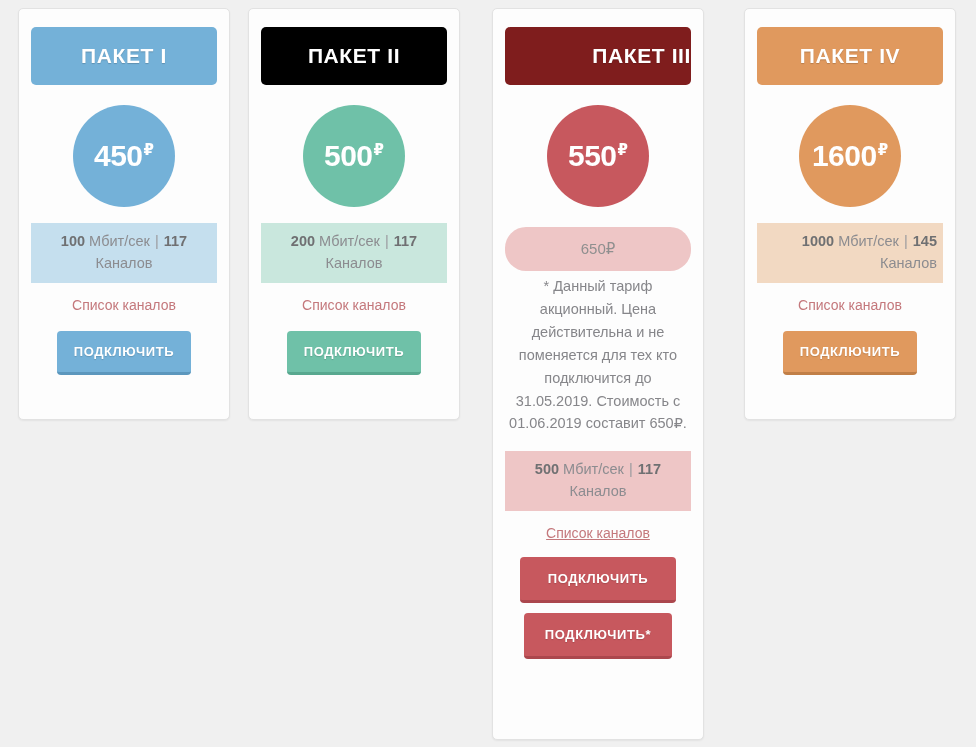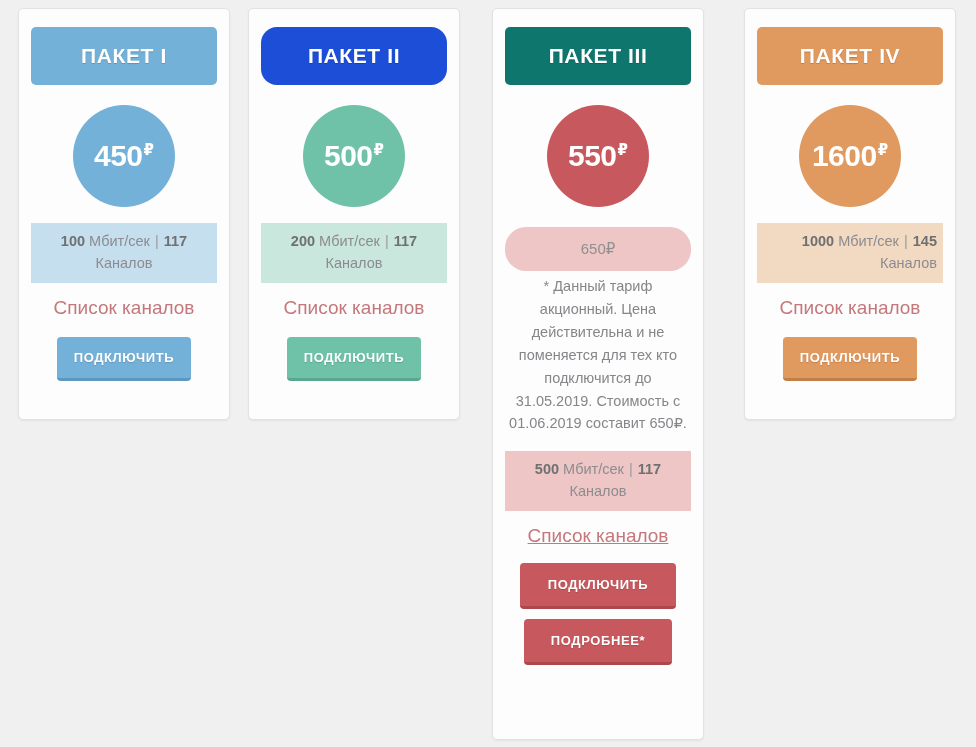--- a/index.html
+++ b/index.html
@@ -128,21 +128,21 @@
     line-height: 1.5;
     flex: none;
   }
   .specs-band b { color: #6f7072; font-weight: bold; }
   .sep { color: #9a9a9e; padding: 0 1px; }
 
   
   .channels-link {
     margin-top: 14px;
     color: #c4787c;
-    font-size: 19px;
+    font-size: 14px;
     text-decoration: none;
     cursor: pointer;
     flex: none;
   }
   .channels-link.hovered { text-decoration: underline; }
 
   
   .btn {
     border: none;
     border-radius: 4px;
@@ -184,21 +184,21 @@
         <span class="sep">|</span>
         <b>117</b>
         <span>Каналов</span>
       </span>
     </div>
     <a class="channels-link" href="#" style="color: rgb(196, 120, 124);">Список каналов</a>
     <button class="btn btn-connect" style="background: rgb(116, 177, 216); border-bottom: 3px solid rgb(92, 151, 189);">ПОДКЛЮЧИТЬ</button>
   </div>
 
   <div class="card card-std">
-    <div class="pkg-header" style="background: #1d4ed8; border-radius: 16px;">
+    <div class="pkg-header" style="background: #000000;">
       <span>ПАКЕТ II</span>
     </div>
     <div class="price-circle" style="background: rgb(111, 193, 168);">
       <span class="price-inner">
         <span class="price-amount">500</span>
           <span class="price-cur">₽</span>
       </span>
     </div>
     <div class="specs-band" style="background: rgb(201, 231, 221);">
       <span>
@@ -207,21 +207,21 @@
         <span class="sep">|</span>
         <b>117</b>
         <span>Каналов</span>
       </span>
     </div>
     <a class="channels-link" href="#" style="color: rgb(196, 120, 124);">Список каналов</a>
     <button class="btn btn-connect" style="background: rgb(111, 193, 168); border-bottom: 3px solid rgb(88, 168, 143);">ПОДКЛЮЧИТЬ</button>
   </div>
 
   <div class="card card-feat">
-    <div class="pkg-header" style="background: #0f766e;">
+    <div class="pkg-header" style="background: #7f1d1d; justify-content: flex-end;">
       <span>ПАКЕТ III</span>
     </div>
     <div class="price-circle" style="background: rgb(199, 88, 94);">
       <span class="price-inner">
         <span class="price-amount">550</span>
           <span class="price-cur">₽</span>
       </span>
     </div>
     <div class="old-price-band" style="background: rgb(238, 198, 198); border-radius: 21px;">
       <span>650₽</span>
@@ -231,21 +231,21 @@
       <span>
         <b>500</b>
         <span>Мбит/сек</span>
         <span class="sep">|</span>
         <b>117</b>
         <span>Каналов</span>
       </span>
     </div>
     <a class="channels-link hovered" href="#" style="color: rgb(196, 120, 124);">Список каналов</a>
     <button class="btn btn-connect-feat" style="background: rgb(199, 88, 94); border-bottom: 3px solid rgb(171, 71, 77);">ПОДКЛЮЧИТЬ</button>
-    <button class="btn btn-more" style="background: rgb(199, 88, 94); border-bottom: 3px solid rgb(171, 71, 77);">ПОДРОБНЕЕ*</button>
+    <button class="btn btn-more" style="background: rgb(199, 88, 94); border-bottom: 3px solid rgb(171, 71, 77);">ПОДКЛЮЧИТЬ*</button>
   </div>
 
   <div class="card card-std card-4">
     <div class="pkg-header" style="background: rgb(224, 153, 94);">
       <span>ПАКЕТ IV</span>
     </div>
     <div class="price-circle" style="background: rgb(224, 153, 94);">
       <span class="price-inner">
         <span class="price-amount">1600</span>
           <span class="price-cur">₽</span>

